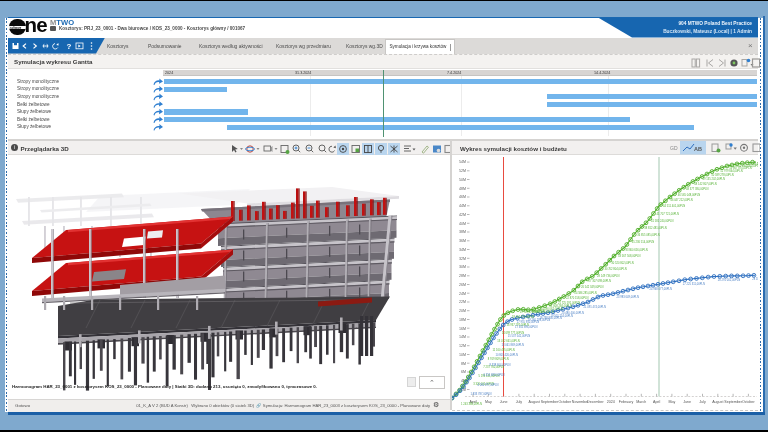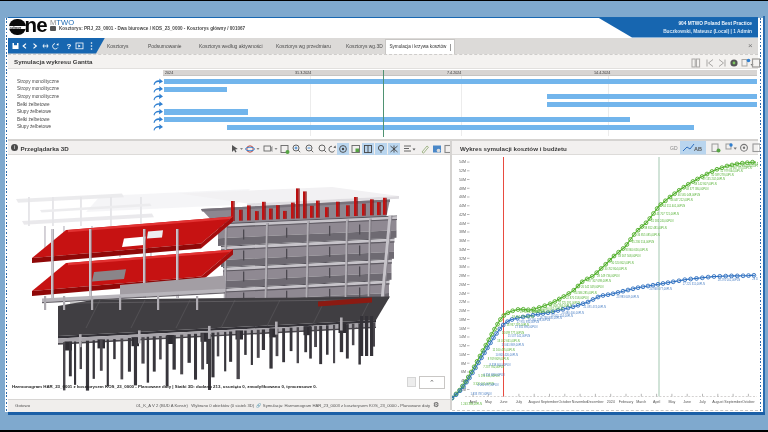--- a/index.html
+++ b/index.html
@@ -22,21 +22,21 @@
 <div class="abs" style="left:8px;top:16.5px;width:750px;height:396px;background:#fff;border-top:1.4px solid #1968b1;"></div>
 <div class="abs" style="left:8px;top:412px;width:757px;height:3.4px;background:#1b5fa6;"></div>
 
 <div class="abs" style="left:9px;top:17.5px;width:42px;height:24px;">
   <div class="abs" style="left:0;top:1.2px;width:16.8px;height:16.8px;border-radius:50%;background:#0a0a0a;overflow:hidden;">
     <div class="abs" style="left:0;top:7.2px;width:16.8px;height:3px;background:#fff;"></div>
     <div class="abs" style="left:1.2px;top:7.1px;font-size:3px;font-weight:bold;color:#111;transform:scale(.92);transform-origin:left top;">software</div>
   </div>
   <div class="abs" style="left:15.5px;top:-4.8px;font-size:20.5px;font-weight:800;color:#0a0a0a;letter-spacing:-0.7px;">ne</div>
 </div>
-<div class="abs" style="left:50px;top:17.8px;font-size:7.6px;font-weight:normal;"><span style="color:#8e8e8e;">M</span><span style="color:#1f6cb5;">TWO</span></div>
+<div class="abs" style="left:50px;top:17.8px;font-size:7.6px;font-weight:bold;"><span style="color:#8e8e8e;">M</span><span style="color:#1f6cb5;">TWO</span></div>
 <div class="abs" style="left:50px;top:26.2px;width:6px;height:4.6px;background:#555;border-radius:1px;"></div>
 <div class="abs" style="left:59px;top:26.2px;font-size:4.6px;font-weight:bold;color:#4a4a4a;">Kosztorys: PRJ_23_0001 - Dwa biurowce / KOS_23_0000 - Kosztorys główny / 001067</div>
 <div class="abs" style="left:598px;top:17.5px;width:160px;height:20px;background:#1766b0;clip-path:polygon(0 0,160px 0,160px 20px,34px 20px);"></div>
 <div class="abs" style="left:598px;top:20.5px;width:154px;font-size:4.8px;font-weight:bold;color:#eef5fc;text-align:right;">904 MTWO Poland Best Practice</div>
 <div class="abs" style="left:598px;top:28.5px;width:154px;font-size:4.8px;font-weight:bold;color:#d5e6f6;text-align:right;">Buczkowski, Mateusz (Local) | 1 Admin</div>
 
 <div class="abs" style="left:8px;top:37.5px;width:750px;height:16px;background:#dcdad8;"></div>
 <div class="abs" style="left:8px;top:37.5px;width:97px;height:16px;background:#1766b0;clip-path:polygon(0 0,97px 0,88px 16px,0 16px);"></div>
 <svg class="abs" width="100" height="16" viewBox="0 0 100 16" style="left:8px;top:37.5px;">
 <g stroke="#fff" stroke-width="0.8" fill="none">

